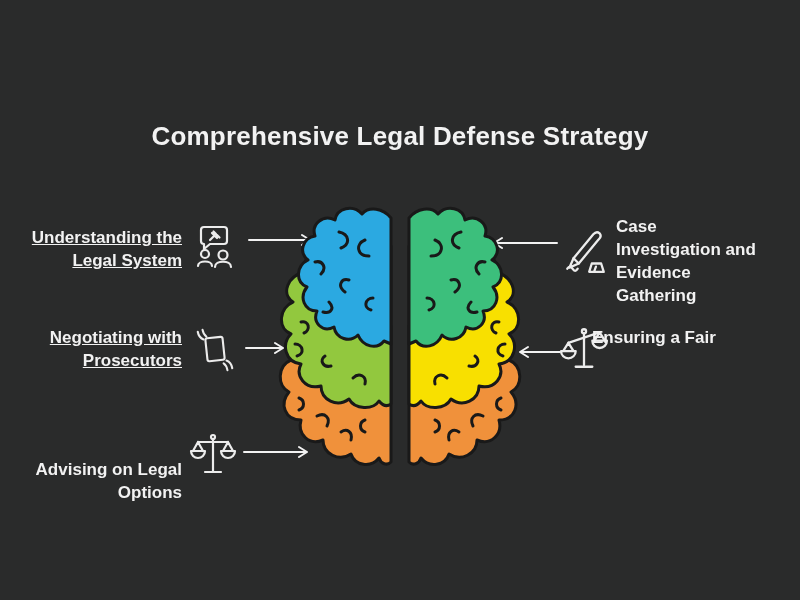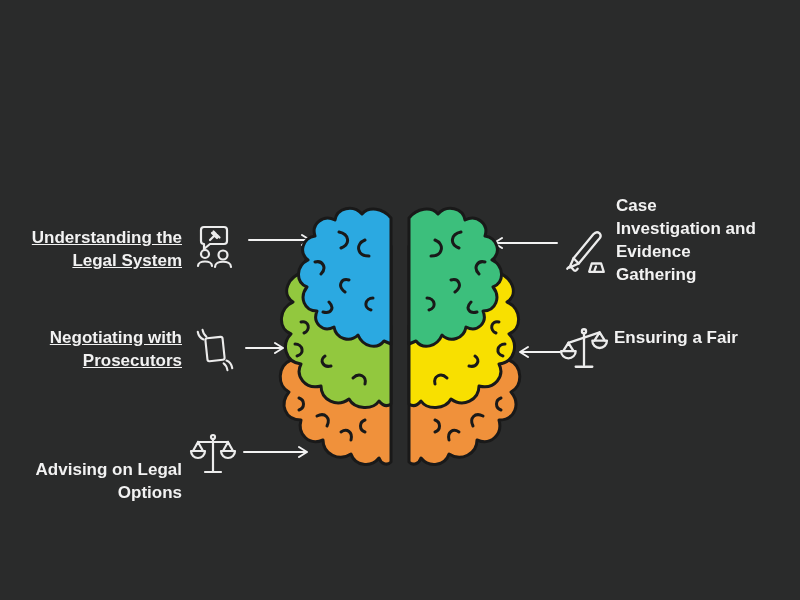--- a/index.html
+++ b/index.html
@@ -31,20 +31,21 @@
   .lobe{stroke:var(--outline,#191919); stroke-width:3; stroke-linejoin:round;}
   .sq{fill:none; stroke:var(--outline,#191919); stroke-width:3; stroke-linecap:round;}
   .fill-lt{fill:var(--lobe-left-top)}   .fill-lm{fill:var(--lobe-left-mid)}   .fill-lb{fill:var(--lobe-left-bottom)}
   .fill-rt{fill:var(--lobe-right-top)}  .fill-rm{fill:var(--lobe-right-mid)}  .fill-rb{fill:var(--lobe-right-bottom)}
 </style>
 </head>
 <body>
 
 <div class="stage">
 
+  <h1 class="title">Comprehensive Legal Defense Strategy</h1>
 
   <div class="label left" style="right:618px; top:226px;text-decoration:underline;">
     <span class="line">Understanding the</span>
     <span class="line">Legal System</span>
   </div>
   <div class="icon" style="left:192px; top:222px;">
     <svg width="48" height="48" viewBox="0 0 48 48">
       <path d="M12 5 h20 a3 3 0 0 1 3 3 v11 a3 3 0 0 1 -3 3 h-14 l-6 5 v-5 h0 a3 3 0 0 1 -3 -3 v-11 a3 3 0 0 1 3 -3 z"></path>
       <path d="M18 18 l4 -4 M20 11 l5 5 M21.5 9.5 l2.5 2.5 M25 13 l2.5 2.5"></path>
       <circle cx="13" cy="32" r="4"></circle>
@@ -100,42 +101,42 @@
       </svg>
   </div>
   <div class="icon" style="left:560px; top:226px;">
     <svg width="50" height="50" viewBox="0 0 48 48">
       <path d="M13 31 L32 8 q3 -3.5 6 -1 q2.5 3 -1 6 L18 36 z"></path>
       <path d="M13 31 l-4 9 l9 -4"></path>
       <path d="M7 41 q2.5 -4 5 0 t5 0"></path>
       <path d="M28 44 l2.5 -8 h9 l2.5 8 z M34.5 39 l-1.5 4"></path>
     </svg>
   </div>
-  <div class="label right" style="left:616px; top:194px;">
+  <div class="label right" style="left:616px; top:215px;">
     <span class="line">Case</span>
     <span class="line">Investigation and</span>
     <span class="line">Evidence</span>
     <span class="line">Gathering</span>
   </div>
 
   <div class="arrow flip" style="left:516px; top:345px;">
     <svg width="45" height="14" viewBox="0 0 45 14">
         <path d="M1 7 H39 M33 2 L41 7 L33 12"></path>
       </svg>
   </div>
   <div class="icon" style="left:559px; top:323px;">
     <svg width="50" height="50" viewBox="0 0 48 48">
       <circle cx="24" cy="8" r="2"></circle>
       <path d="M24 10 V40 M16 42 h16"></path>
       <path d="M9 19 L39 9"></path>
       <path d="M9 19 L4 27 M9 19 L14 27 M2 27 a7 7 0 0 0 14 0 z"></path>
       <path d="M39 9 L34 17 M39 9 L44 17 M32 17 a7 7 0 0 0 14 0 z"></path>
     </svg>
   </div>
-  <div class="label right" style="left:614px; top:326px;">
+  <div class="label right" style="left:592px; top:326px;">
     <span class="line">Ensuring a Fair</span>
   </div>
 
   <div class="brain">
     <svg width="246" height="276" viewBox="0 0 246 276">
       <defs>
         <path id="lobeTop" d="M114 12 C106 2 92 0 85 8 C76 -2 60 2 58 14 C46 8 34 18 38 30 C26 32 21 46 31 54 C19 60 18 76 30 81 C22 91 27 105 40 105 C35 117 46 127 57 121 C59 133 73 137 81 129 C86 141 100 144 107 135 L114 138 Z"></path>
         <path id="lobeMid" d="M114 40 C90 28 60 30 50 44 C34 44 24 54 28 66 C10 70 4 88 16 96 C2 102 0 122 14 128 C4 138 8 156 24 158 C18 170 28 184 44 180 C44 194 60 202 72 193 C78 204 96 204 102 195 C106 200 110 201 114 198 Z"></path>
         <path id="lobeBottom" d="M114 120 C80 112 50 118 40 130 C22 128 10 140 14 154 C0 160 0 180 12 186 C2 198 8 214 24 214 C20 228 32 240 46 234 C46 248 62 256 74 248 C78 260 94 262 102 252 C104 258 110 260 114 256 Z"></path>
         <path id="sqTop" d="M62 26 c10 2 12 12 2 16 M88 34 c-10 4 -8 16 4 16 M38 56 c8 -2 12 6 6 12 M72 74 c-8 -2 -12 6 -4 12 M96 92 c-8 0 -10 10 -2 12 M52 96 c6 6 2 12 -6 10"></path>

